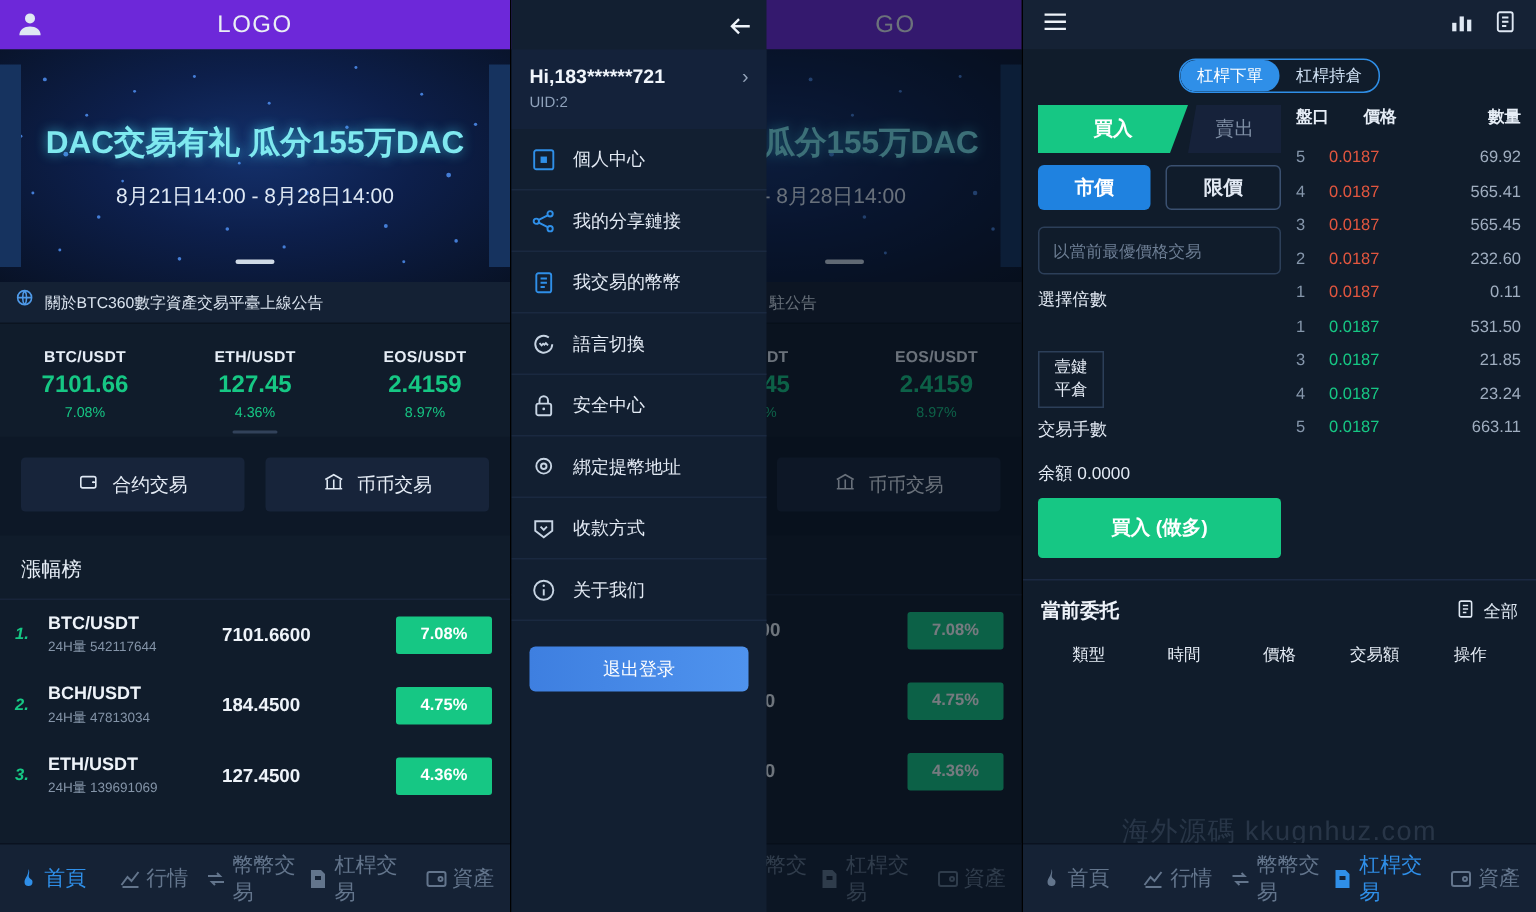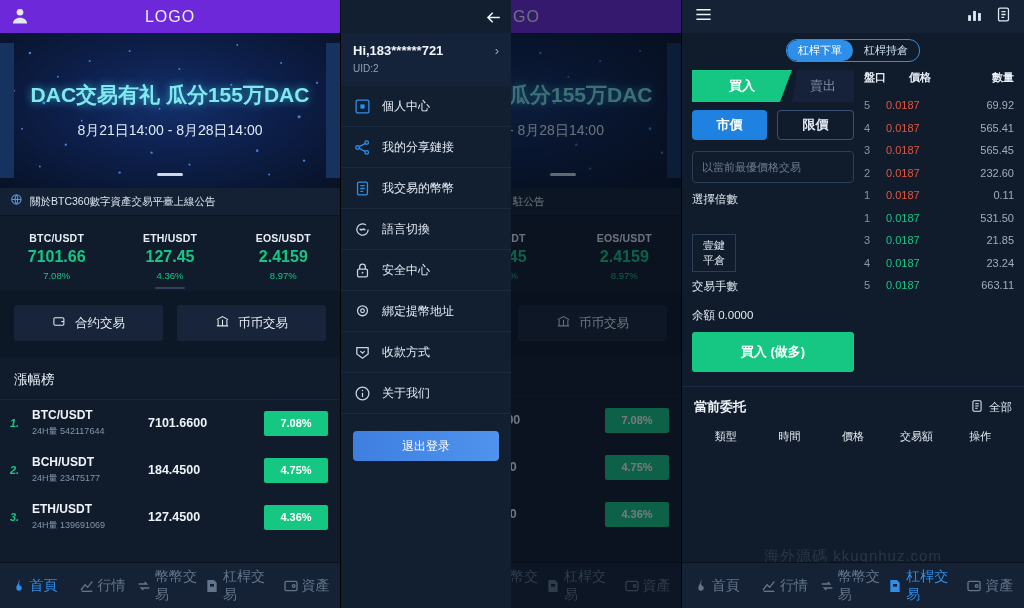--- a/index.html
+++ b/index.html
@@ -145,21 +145,21 @@
   .ob-head .ob-c3 { color: #e6edf6; }
 
   .orders { margin-top: 14px; border-top: 1px solid #1b2942; padding: 11px 12px 0; }
   .ord-top { display: flex; align-items: center; justify-content: space-between; }
   .ord-title { color: #eef3f9; font-size: 13px; font-weight: bold; }
   .ord-all { display: flex; align-items: center; gap: 5px; color: #dfe8f2; font-size: 11.5px; }
   .ord-cols { display: flex; margin-top: 13px; color: #e6edf6; font-size: 11px; }
   .ord-cols span { flex: 1; text-align: center; }
 
   .watermark { position: absolute; bottom: 42px; left: 0; right: 0; text-align: center;
-               color: rgba(150,170,200,.18); font-size: 15px; letter-spacing: 1px;
+               color: rgba(150,170,200,.18); font-size: 18px; letter-spacing: 1px;
                pointer-events: none; }
 </style>
 </head>
 <body>
 
 <div class="stage">
 
   <div class="panel">
 
     <div class="p1-header">
@@ -271,21 +271,21 @@
           <div class="rk-pair">BTC/USDT</div>
           <div class="rk-vol">24H量 542117644</div>
         </div>
         <div class="rk-price">7101.6600</div>
         <div class="rk-chg">7.08%</div>
       </div>
       <div class="rank-row">
         <div class="rk-idx">2.</div>
         <div class="rk-mid">
           <div class="rk-pair">BCH/USDT</div>
-          <div class="rk-vol">24H量 23475177</div>
+          <div class="rk-vol">24H量 47813034</div>
         </div>
         <div class="rk-price">184.4500</div>
         <div class="rk-chg">4.75%</div>
       </div>
       <div class="rank-row">
         <div class="rk-idx">3.</div>
         <div class="rk-mid">
           <div class="rk-pair">ETH/USDT</div>
           <div class="rk-vol">24H量 139691069</div>
         </div>
@@ -338,21 +338,21 @@
         </span>
         <span>資產</span>
       </div>
     </div>
   </div>
 
   <div class="panel">
 
     <div class="p2-bg">
       <div class="p1-header">
-        <div class="p1-logo" style="text-align:left;padding-left:172px">GO</div>
+        <div class="p1-logo" style="text-align:center;padding-left:172px">GO</div>
       </div>
       <div class="banner">
         <svg class="stars" viewBox="0 0 341 155" preserveAspectRatio="none">
           <g fill="#4f8ff0">
             <circle cx="200" cy="20" r="1.3"></circle>
               <circle cx="228" cy="44" r="1"></circle>
               <circle cx="214" cy="70" r="1.6"></circle>
             <circle cx="192" cy="96" r="1"></circle>
               <circle cx="236" cy="112" r="1.2"></circle>
               <circle cx="260" cy="28" r="1"></circle>

